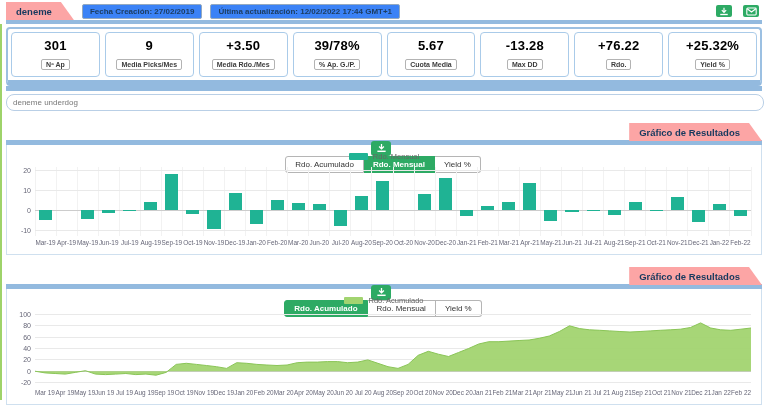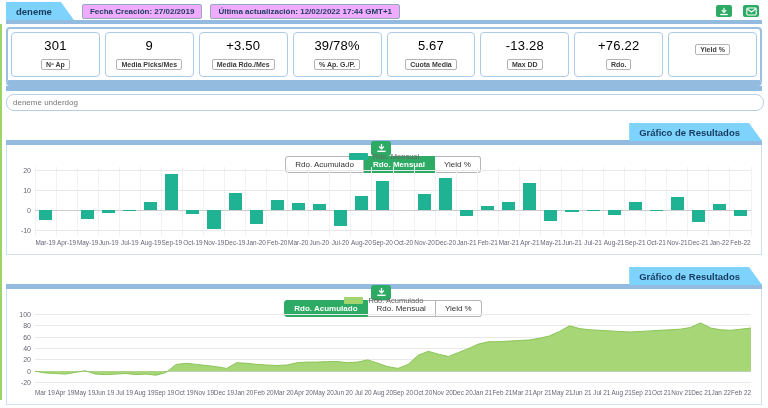--- a/index.html
+++ b/index.html
@@ -3,39 +3,39 @@
 <meta charset="utf-8">
 <style>
   html,body{margin:0;padding:0;background:#fff;width:768px;height:408px;overflow:hidden;
     font-family:"Liberation Sans",sans-serif;-webkit-font-smoothing:antialiased;}
   .page{position:relative;width:768px;height:408px;background:#fff;}
   .green-edge{position:absolute;left:0;top:24px;width:2px;height:376px;background:#9ed36a;}
   .content{position:absolute;left:6px;top:0;width:756px;}
 
   
   .tab-row{display:flex;align-items:flex-end;height:18px;margin-top:2px;}
-  .tab{background:#7dd3fc;color:#16395e;font-weight:bold;font-size:9.5px;
+  .tab{background:#fca5a5;color:#16395e;font-weight:bold;font-size:9.5px;
     padding:4px 22px 3px 10px;clip-path:polygon(0 0,calc(100% - 13px) 0,100% 100%,0 100%);
     white-space:nowrap;}
   .blue-bar{height:4px;background:#93badf;}
   .blue-bar.thick{height:5px;}
 
   
   .hdr{display:flex;align-items:center;gap:8px;height:18px;margin-top:2px;}
-  .date-box{border:1px solid #93a9c0;border-radius:2px;background:#f0abfc;color:#1d3d61;
+  .date-box{border:1px solid #93a9c0;border-radius:2px;background:#3b82f6;color:#1d3d61;
     font-weight:bold;font-size:8px;padding:2px 7px;white-space:nowrap;}
   .hdr-spacer{flex:1;}
   .icon-btn{width:16px;height:12px;background:#2daa64;border:none;border-radius:2px;
     display:flex;align-items:center;justify-content:center;padding:0;margin-right:3px;cursor:pointer;}
 
   
   .cards-wrap{border:2px solid #9cc0e2;border-bottom:6px solid #93badf;border-radius:4px;
     margin-top:3px;padding:3px;display:flex;gap:5px;background:#fff;}
   .card{flex:1;border:1px solid #aacbe9;border-radius:4px;text-align:center;padding:5px 0 5px;background:#fff;}
-  .card .val{font-size:13px;font-weight:normal;letter-spacing:0.2px;}
+  .card .val{font-size:13px;font-weight:bold;letter-spacing:0.2px;}
   .card .lbl{display:inline-block;margin-top:4px;border:1px solid #b3b3b3;border-radius:2px;
     font-size:7px;font-weight:bold;color:#3c3c3c;padding:1px 4px;white-space:nowrap;}
 
   
   .desc-input{display:block;width:744px;margin-top:3px;border:1px solid #b9cfe6;border-radius:8px;
     font-size:8px;color:#777;padding:3px 6px;font-family:"Liberation Sans",sans-serif;}
 
   
   .chart-hdr{display:flex;align-items:center;height:17px;margin-top:12px;flex-direction:column;}
   .chart-hdr .tab{align-self:flex-end;}
@@ -108,20 +108,21 @@
       </div>
       <div class="card">
         <div class="val">-13.28</div>
         <span class="lbl">Max DD</span>
       </div>
       <div class="card">
         <div class="val">+76.22</div>
         <span class="lbl">Rdo.</span>
       </div>
       <div class="card">
+        <div class="val">+25.32%</div>
         <span class="lbl">Yield %</span>
       </div>
     </div>
 
     <div class="blue-bar thick"></div>
     <input class="desc-input" type="text" value="deneme underdog" style="">
 
     <div class="chart-hdr">
       <div class="tab">Gráfico de Resultados</div>
       <div class="hdr-spacer"></div>

